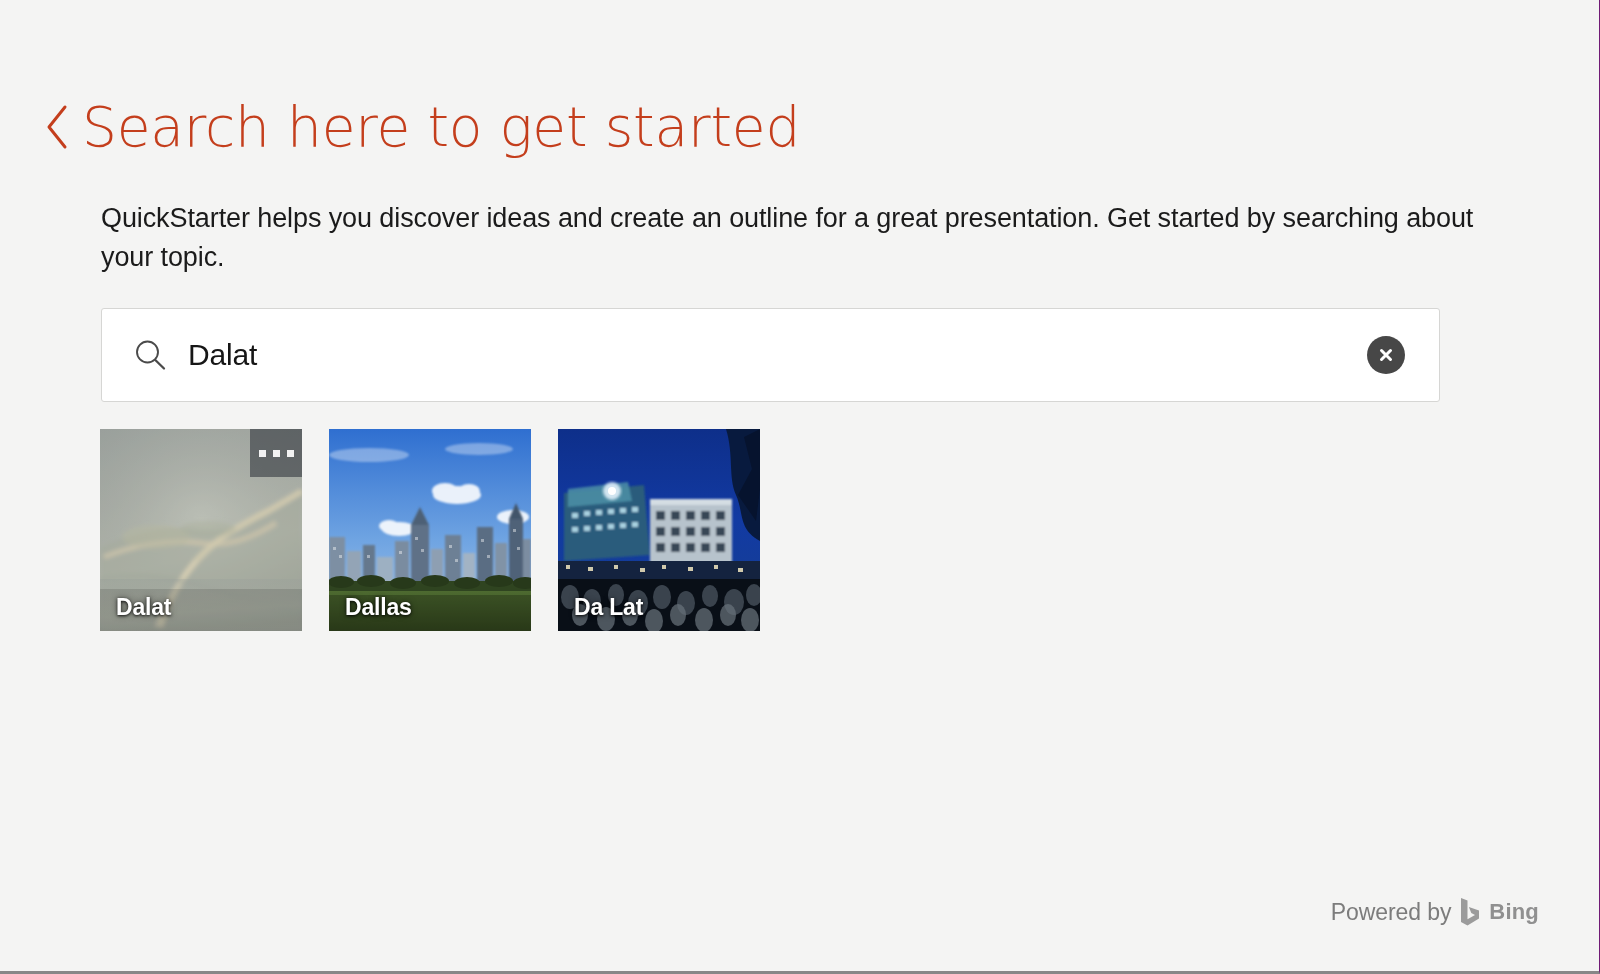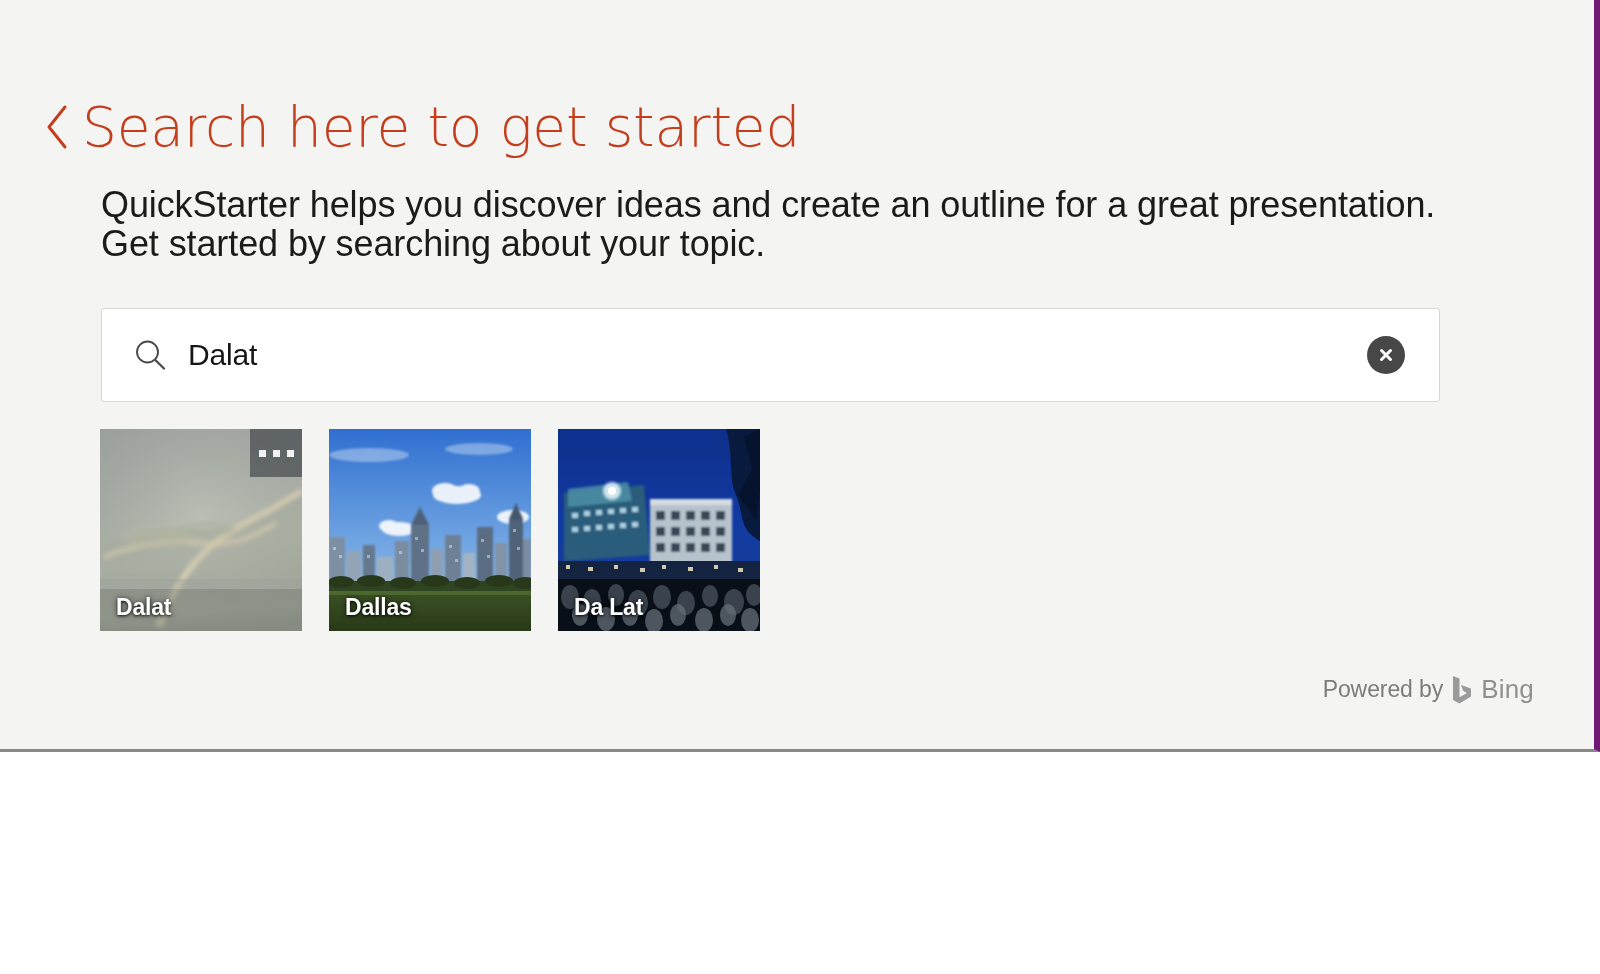--- a/index.html
+++ b/index.html
@@ -13,25 +13,25 @@
     overflow: hidden;
     background: #ffffff;
     font-family: "Liberation Sans", sans-serif;
     -webkit-font-smoothing: antialiased;
   }
 
   
   #quickstarter-pane {
     position: relative;
     width: 1600px;
-    height: 752px;
+    height: 974px;
     box-sizing: border-box;
     background: #f4f4f3;
     border-bottom: 3px solid #878787;
-    border-right: 6px solid #701a75;
+    border-right: 1px solid #701a75;
     overflow: hidden;
   }
 
   
   .header-row {
     position: absolute;
     left: 42px;
     top: 90px;
     display: flex;
     align-items: center;
@@ -57,23 +57,23 @@
     color: #c43e1c;
     white-space: nowrap;
     font-family: "DejaVu Sans", "Liberation Sans", sans-serif;
     font-stretch: normal;
   }
 
   
   .description {
     position: absolute;
     left: 101px;
-    top: 185px;
+    top: 199px;
     width: 1375px;
-    font-size: 36px;
+    font-size: 27px;
     line-height: 39px;
     color: #1b1b1b;
     letter-spacing: -0.1px;
   }
 
   
   .search-box {
     position: absolute;
     left: 101px;
     top: 308px;
@@ -199,24 +199,24 @@
     user-select: none;
   }
   .powered-by-text {
     font-size: 23px;
     color: #7c7c7c;
     letter-spacing: -0.1px;
   }
   .bing-logo-mark { display: flex; align-items: center; }
   .bing-logo-mark svg { display: block; }
   .bing-word {
-    font-size: 26px;
+    font-size: 22px;
     color: #909090;
     letter-spacing: 0.2px;
-    font-weight: 400;
+    font-weight: 700;
   }
 </style>
 </head>
 <body>
 
 <div id="quickstarter-pane">
 
   <div class="header-row">
     <div class="back-chevron" title="Back">
       <span>

